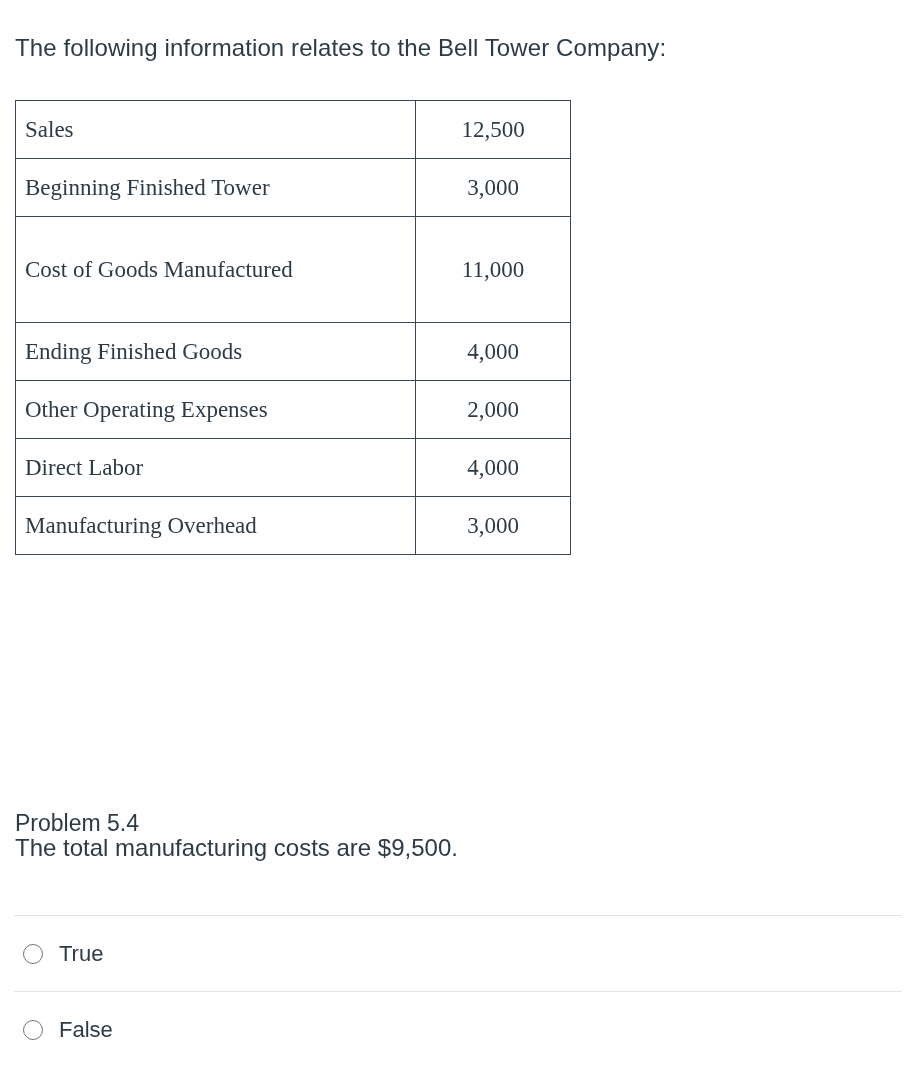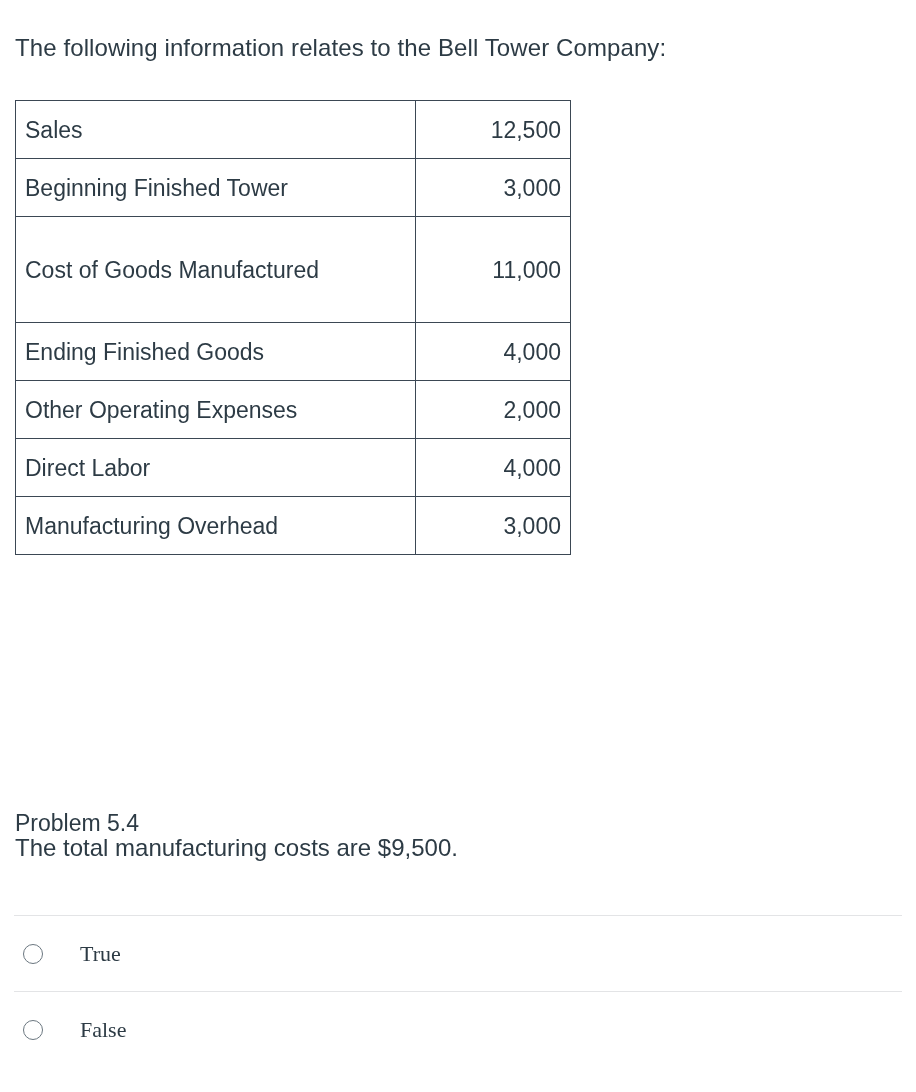--- a/index.html
+++ b/index.html
@@ -45,28 +45,29 @@
     table-layout: fixed;
   }
   .data-table td {
     border: 1px solid #3b4754;
     font-size: 23px;
     line-height: 30px;
     color: #2d3b45;
     padding: 10px 9px 10px 9px;
     vertical-align: middle;
     box-sizing: border-box;
+    font-family: Liberation Serif, serif;
   }
   .data-table td.label-cell {
     width: 400px;
     text-align: left;
   }
   .data-table td.value-cell {
     width: 155px;
-    text-align: right;
+    text-align: center;
     padding-right: 9px;
   }
   .data-table tr.tall td {
     height: 106px;
   }
   .data-table tr.normal td {
     height: 58px;
   }
 
   
@@ -112,25 +113,24 @@
   .radio {
     width: 20px;
     height: 20px;
     min-width: 20px;
     border: 1.6px solid #6b7780;
     border-radius: 50%;
     background: #ffffff;
     box-sizing: border-box;
   }
   .answer-label {
-    margin-left: 37px;
+    margin-left: 16px;
     font-size: 22px;
     line-height: 26px;
     color: #2d3b45;
-    font-family: Liberation Serif, serif;
   }
 </style>
 </head>
 <body>
 
 <div class="page">
 
   <div class="intro">The following information relates to the Bell Tower Company:</div>
 
   <table class="data-table">

